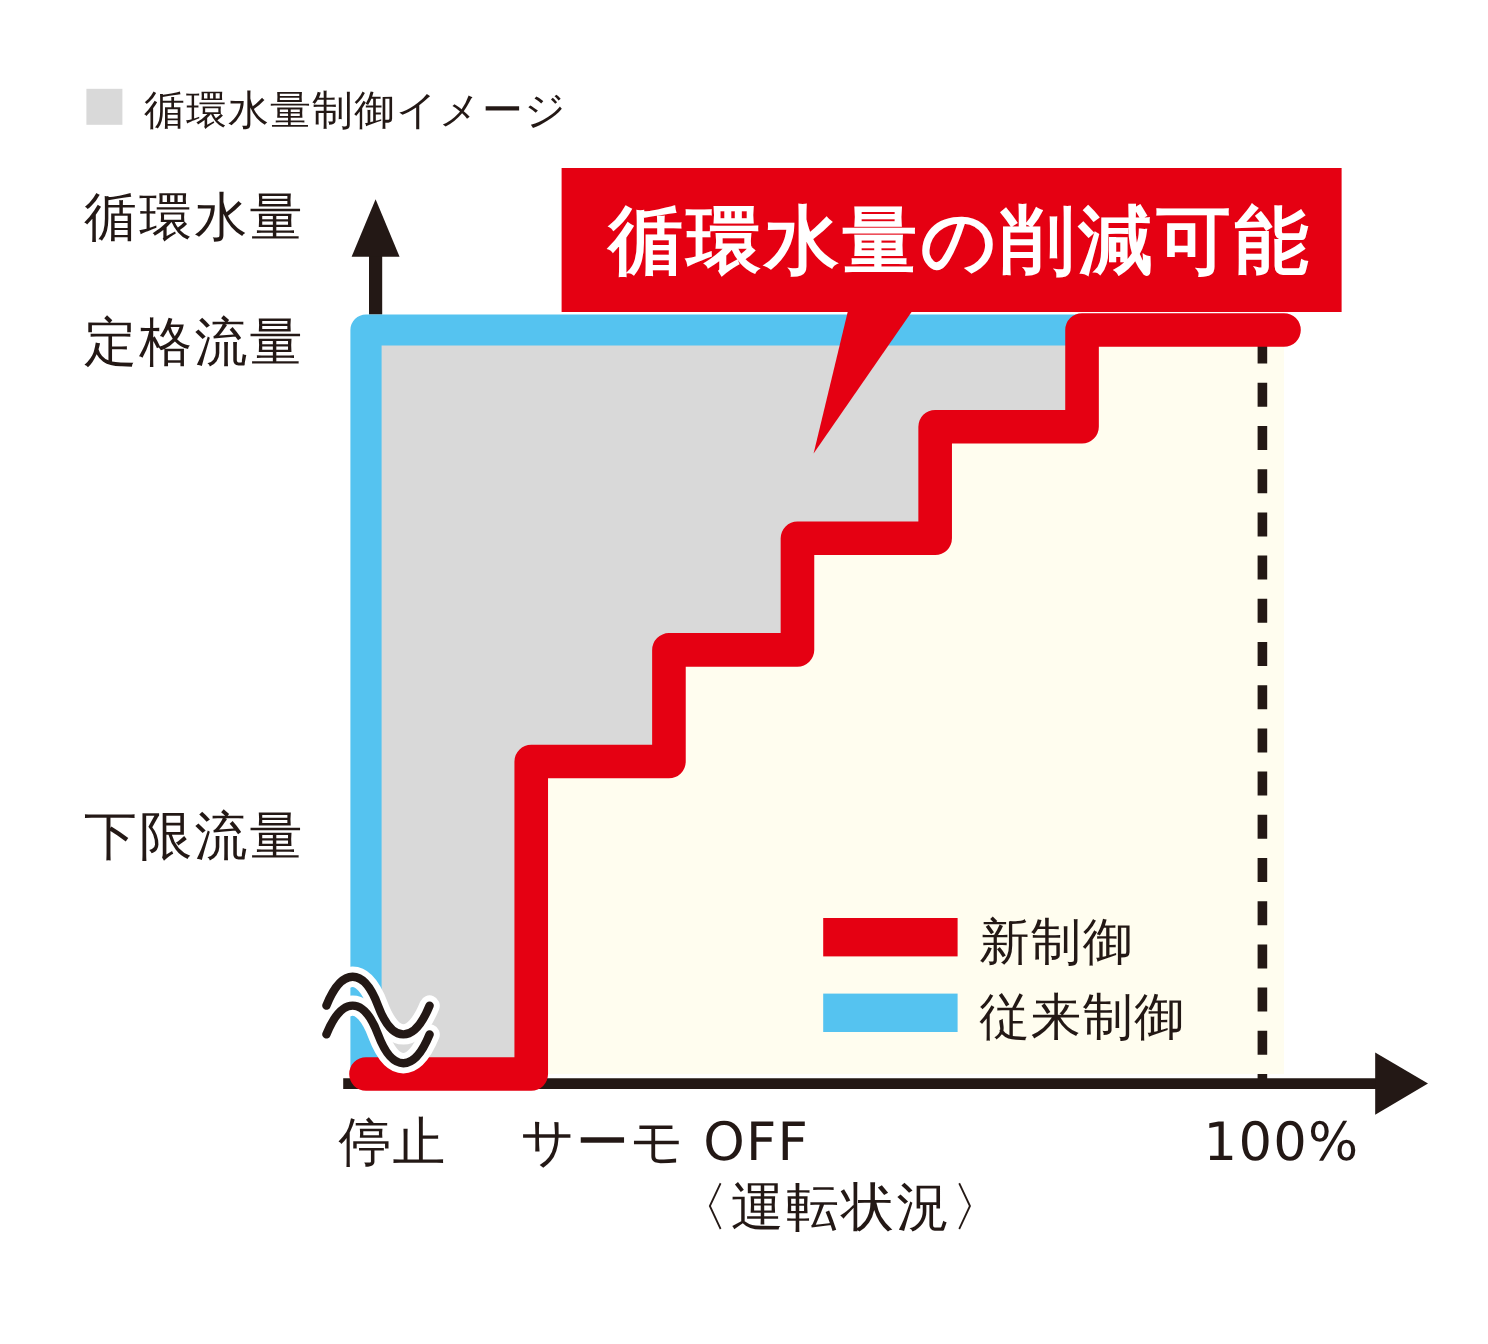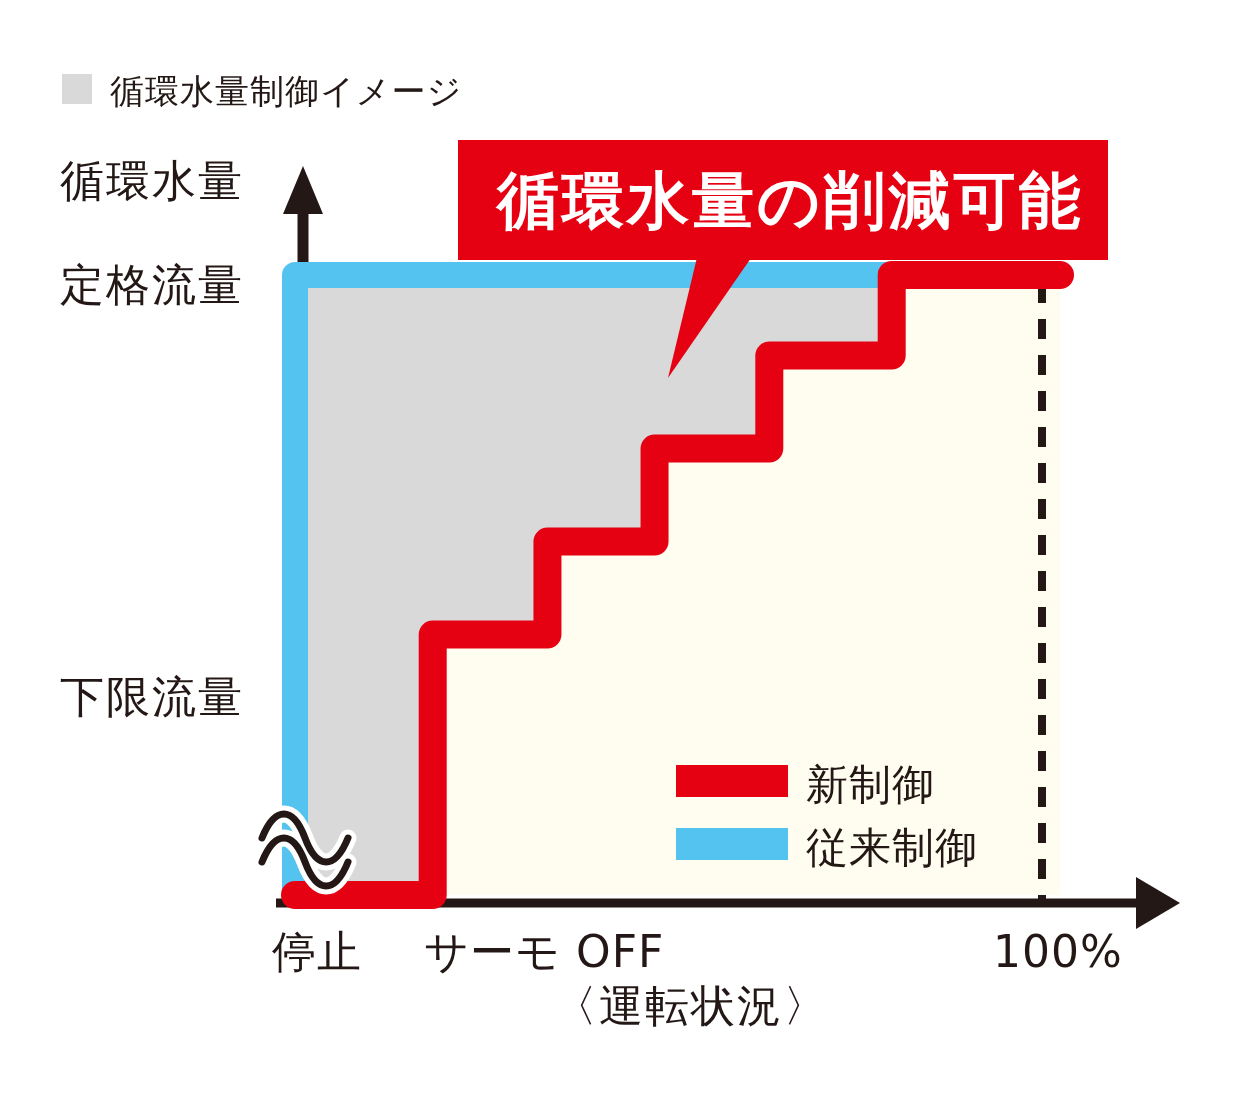--- a/index.html
+++ b/index.html
@@ -11,21 +11,21 @@
     width: 1240px;
     height: 1120px;
     font-family: "Liberation Sans", "DejaVu Sans", sans-serif;
     color: #231815;
     overflow: hidden;
     position: relative;
   }
   #chart-root {
     position: absolute;
     top: 0;
-    left: 0;
+    left: 10px;
     width: 1001px;
     height: 1120px;
   }
   svg { display: block; }
   .jp-text {
     font-family: "DejaVu Sans", "Liberation Sans", sans-serif;
     fill: #231815;
   }
   .legend-top-label { font-size: 34px; letter-spacing: 1px; }
   .axis-title { font-size: 44px; letter-spacing: 2px; }

